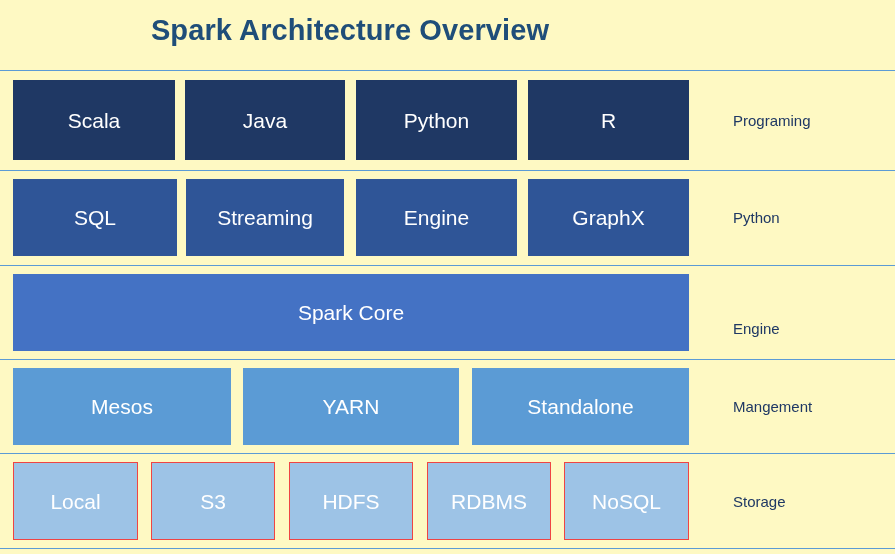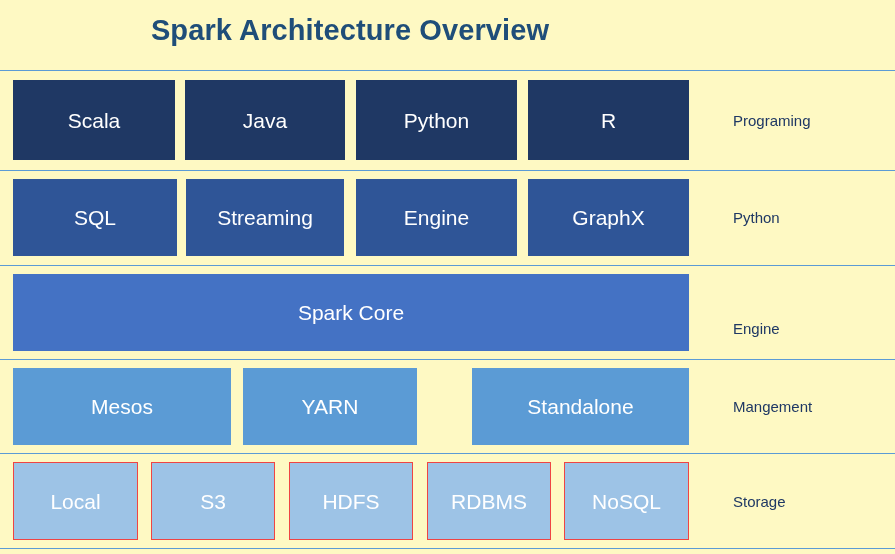--- a/index.html
+++ b/index.html
@@ -138,21 +138,21 @@
     <div class="box lvl-engine" style="left:13px; top:9px; width:676px; height:77px;">
       <span>Spark  Core</span>
     </div>
     <div class="row-label" style="top:40px;margin-top:16px;">Engine</div>
   </div>
 
   <div class="row" style="top:359px; height:94px;">
     <div class="box lvl-management" style="left:13px;  top:9px; width:218px; height:77px;">
       <span>Mesos</span>
     </div>
-    <div class="box lvl-management" style="left:243px; top:9px; width:174px; height:77px;">
+    <div class="box lvl-management" style="left:243px; top:9px; width:216px; height:77px;">
       <span>YARN</span>
     </div>
     <div class="box lvl-management" style="left:472px; top:9px; width:217px; height:77px;">
       <span>Standalone</span>
     </div>
     <div class="row-label" style="top:40px;">Mangement</div>
   </div>
 
   <div class="row" style="top:453px; height:95px;">
     <div class="box lvl-storage" style="left:13px;  top:9px; width:125px; height:78px;">

